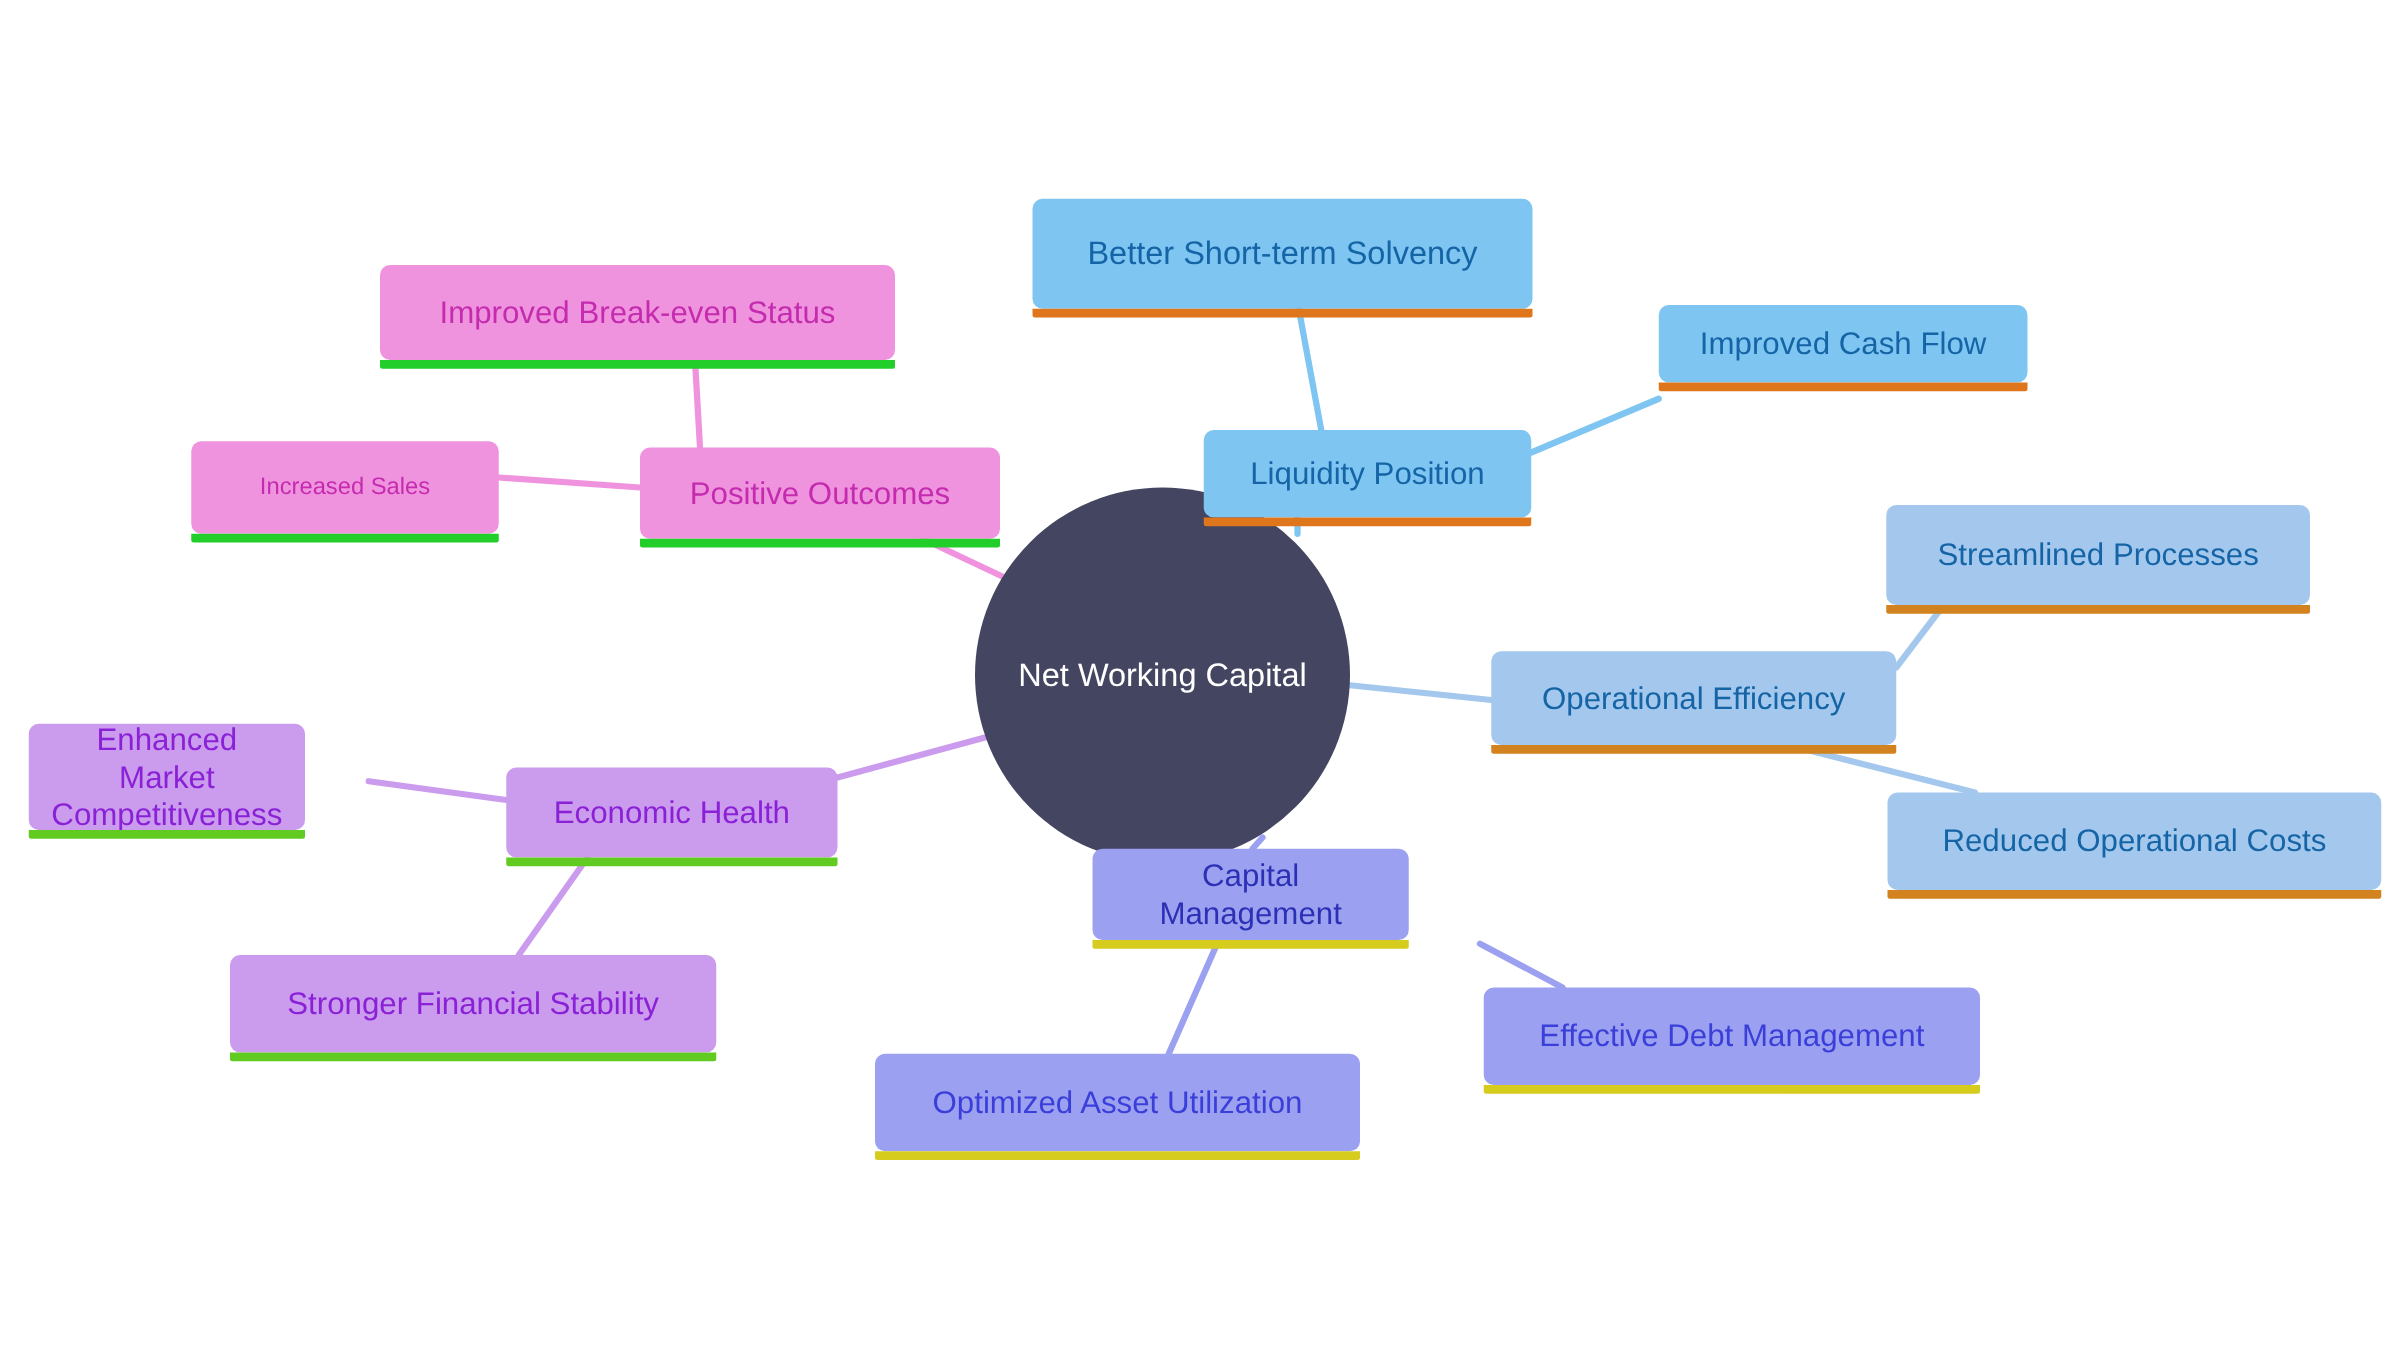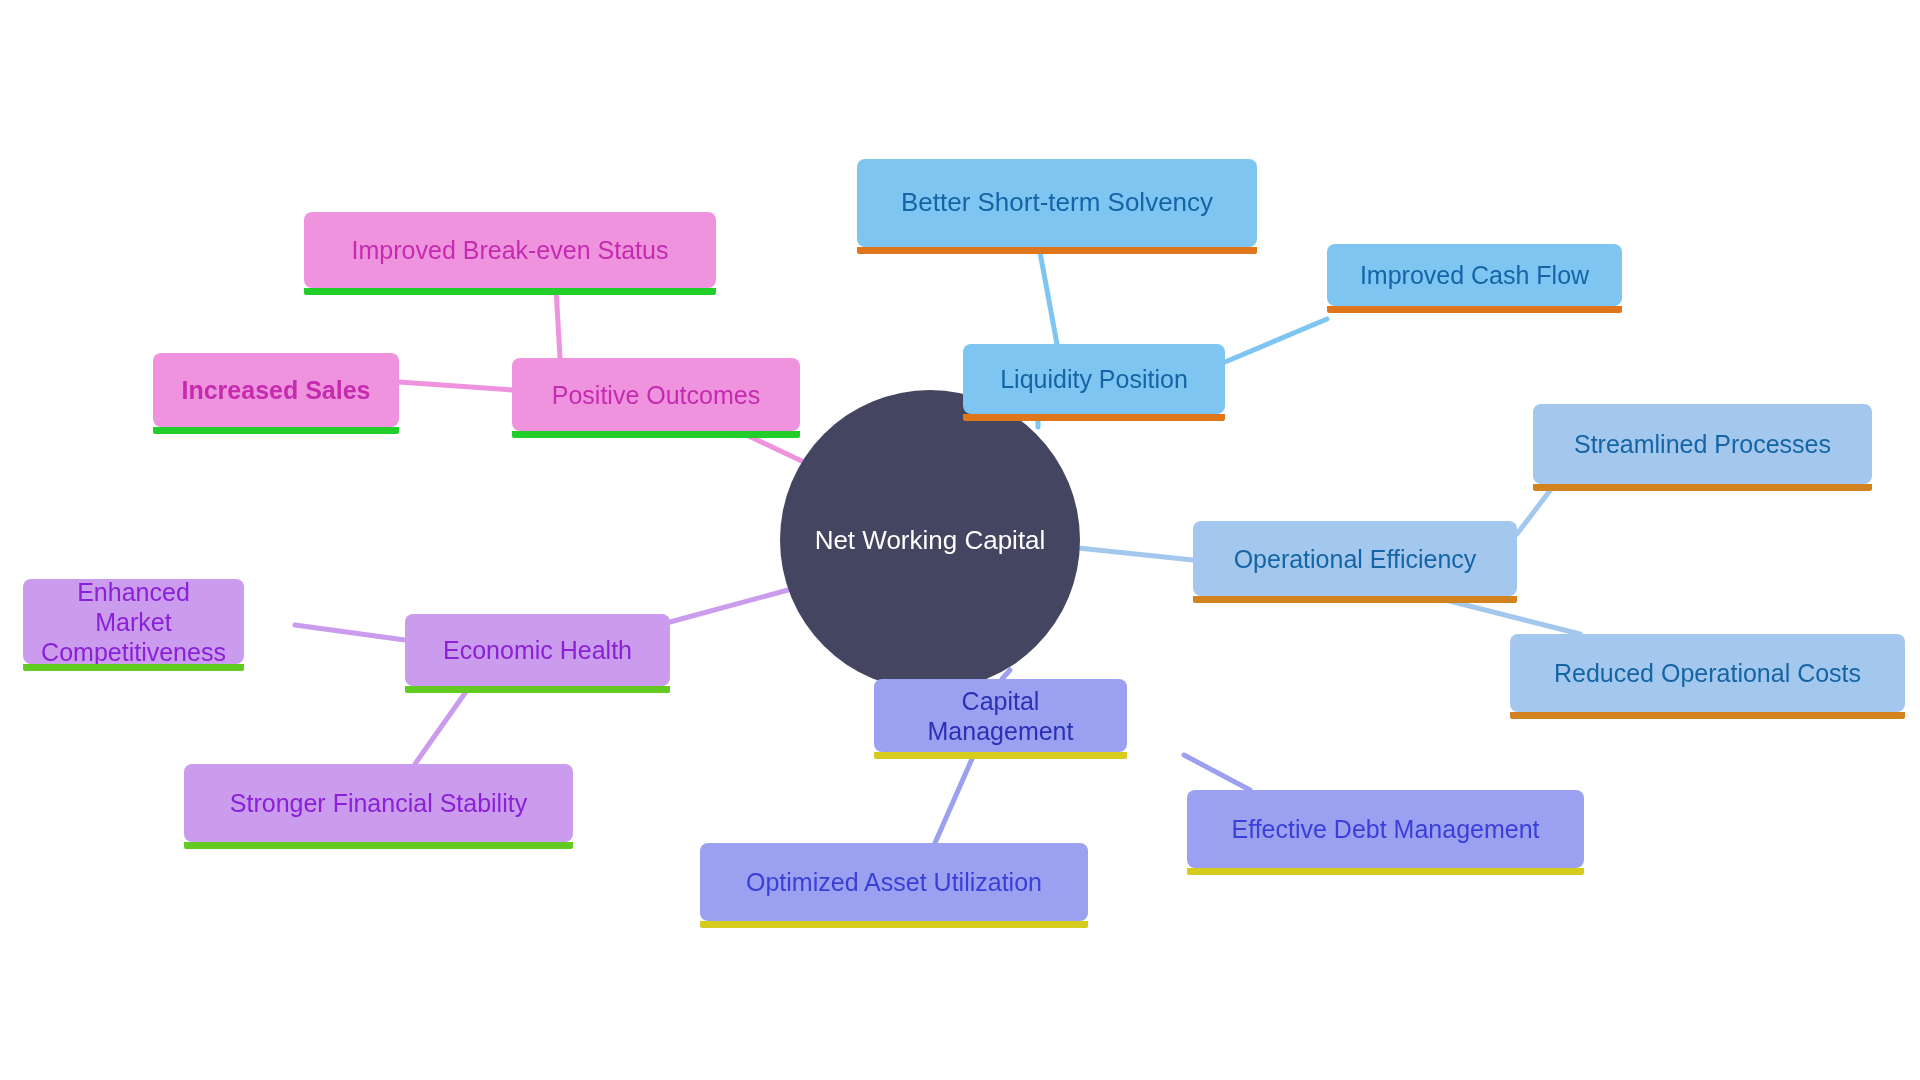--- a/index.html
+++ b/index.html
@@ -86,30 +86,30 @@
       <line x1="405" y1="640" x2="295" y2="625" stroke="#CB9BEE" stroke-width="5" stroke-linecap="round"></line>
       <line x1="470" y1="686" x2="415" y2="764" stroke="#CB9BEE" stroke-width="5" stroke-linecap="round"></line>
       <line x1="810" y1="465" x2="738" y2="431" stroke="#F093DE" stroke-width="5" stroke-linecap="round"></line>
       <line x1="560" y1="358" x2="556" y2="288" stroke="#F093DE" stroke-width="5" stroke-linecap="round"></line>
       <line x1="512" y1="390" x2="399" y2="382" stroke="#F093DE" stroke-width="5" stroke-linecap="round"></line>
     </svg>
   <div id="node-layer">
       <div class="root-node" style="left: 780px; top: 390px; width: 300px; height: 300px; background: rgb(67, 69, 97); color: rgb(255, 255, 255); font-size: 26px;">
         <span class="node-label">Net Working Capital</span>
       </div>
-      <div class="node" style="left: 826px; top: 159px; width: 400px; height: 88px; background: rgb(126, 197, 242); color: rgb(21, 101, 166); font-size: 26px; margin-left: 31px;"><span class="node-label">Better Short-term Solvency</span><span class="underline" style="background: rgb(224, 118, 28);"></span></div>
+      <div class="node" style="left: 826px; top: 159px; width: 400px; height: 88px; background: rgb(126, 197, 242); color: rgb(21, 101, 166); font-size: 26px;"><span class="node-label">Better Short-term Solvency</span><span class="underline" style="background: rgb(224, 118, 28);"></span></div>
       <div class="node" style="left: 1327px; top: 244px; width: 295px; height: 62px; background: rgb(126, 197, 242); color: rgb(21, 101, 166); font-size: 25px;"><span class="node-label">Improved Cash Flow</span><span class="underline" style="background: rgb(224, 118, 28);"></span></div>
       <div class="node" style="left: 963px; top: 344px; width: 262px; height: 70px; background: rgb(126, 197, 242); color: rgb(21, 101, 166); font-size: 25px;"><span class="node-label">Liquidity Position</span><span class="underline" style="background: rgb(224, 118, 28);"></span></div>
-      <div class="node" style="left: 1509px; top: 404px; width: 339px; height: 80px; background: rgb(164, 200, 237); color: rgb(21, 101, 166); font-size: 25px; margin-left: 24px;"><span class="node-label">Streamlined Processes</span><span class="underline" style="background: rgb(210, 130, 30);"></span></div>
+      <div class="node" style="left: 1509px; top: 404px; width: 339px; height: 80px; background: rgb(164, 200, 237); color: rgb(21, 101, 166); font-size: 25px;"><span class="node-label">Streamlined Processes</span><span class="underline" style="background: rgb(210, 130, 30);"></span></div>
       <div class="node" style="left: 1510px; top: 634px; width: 395px; height: 78px; background: rgb(164, 200, 237); color: rgb(21, 101, 166); font-size: 25px;"><span class="node-label">Reduced Operational Costs</span><span class="underline" style="background: rgb(210, 130, 30);"></span></div>
       <div class="node" style="left: 1193px; top: 521px; width: 324px; height: 75px; background: rgb(164, 200, 237); color: rgb(21, 101, 166); font-size: 25px;"><span class="node-label">Operational Efficiency</span><span class="underline" style="background: rgb(210, 130, 30);"></span></div>
       <div class="node" style="left: 874px; top: 679px; width: 253px; height: 73px; background: rgb(155, 161, 240); color: rgb(43, 48, 181); font-size: 25px;"><span class="node-label">Capital Management</span><span class="underline" style="background: rgb(214, 204, 30);"></span></div>
       <div class="node" style="left: 1187px; top: 790px; width: 397px; height: 78px; background: rgb(155, 161, 240); color: rgb(59, 63, 217); font-size: 25px;"><span class="node-label">Effective Debt Management</span><span class="underline" style="background: rgb(214, 204, 30);"></span></div>
       <div class="node" style="left: 700px; top: 843px; width: 388px; height: 78px; background: rgb(155, 161, 240); color: rgb(59, 63, 217); font-size: 25px;"><span class="node-label">Optimized Asset Utilization</span><span class="underline" style="background: rgb(214, 204, 30);"></span></div>
       <div class="node" style="left: 405px; top: 614px; width: 265px; height: 72px; background: rgb(203, 155, 238); color: rgb(138, 33, 214); font-size: 25px;"><span class="node-label">Economic Health</span><span class="underline" style="background: rgb(98, 203, 33);"></span></div>
       <div class="node" style="left: 23px; top: 579px; width: 221px; height: 85px; background: rgb(203, 155, 238); color: rgb(138, 33, 214); font-size: 25px;"><span class="node-label">Enhanced Market
 Competitiveness</span><span class="underline" style="background: rgb(98, 203, 33);"></span></div>
       <div class="node" style="left: 184px; top: 764px; width: 389px; height: 78px; background: rgb(203, 155, 238); color: rgb(138, 33, 214); font-size: 25px;"><span class="node-label">Stronger Financial Stability</span><span class="underline" style="background: rgb(98, 203, 33);"></span></div>
       <div class="node" style="left: 512px; top: 358px; width: 288px; height: 73px; background: rgb(240, 147, 222); color: rgb(196, 43, 175); font-size: 25px;"><span class="node-label">Positive Outcomes</span><span class="underline" style="background: rgb(34, 206, 42);"></span></div>
       <div class="node" style="left: 304px; top: 212px; width: 412px; height: 76px; background: rgb(240, 147, 222); color: rgb(196, 43, 175); font-size: 25px; text-align: right;"><span class="node-label">Improved Break-even Status</span><span class="underline" style="background: rgb(34, 206, 42);"></span></div>
-      <div class="node" style="left: 153px; top: 353px; width: 246px; height: 74px; background: rgb(240, 147, 222); color: rgb(196, 43, 175); font-size: 25px; font-weight: bold;"><span class="node-label">Increased Sales</span><span class="underline" style="background: rgb(34, 206, 42);"></span></div>
+      <div class="node" style="left: 153px; top: 353px; width: 246px; height: 74px; background: rgb(240, 147, 222); color: rgb(196, 43, 175); font-size: 19px;"><span class="node-label">Increased Sales</span><span class="underline" style="background: rgb(34, 206, 42);"></span></div>
     </div>
 </div>
 
 </body></html>

